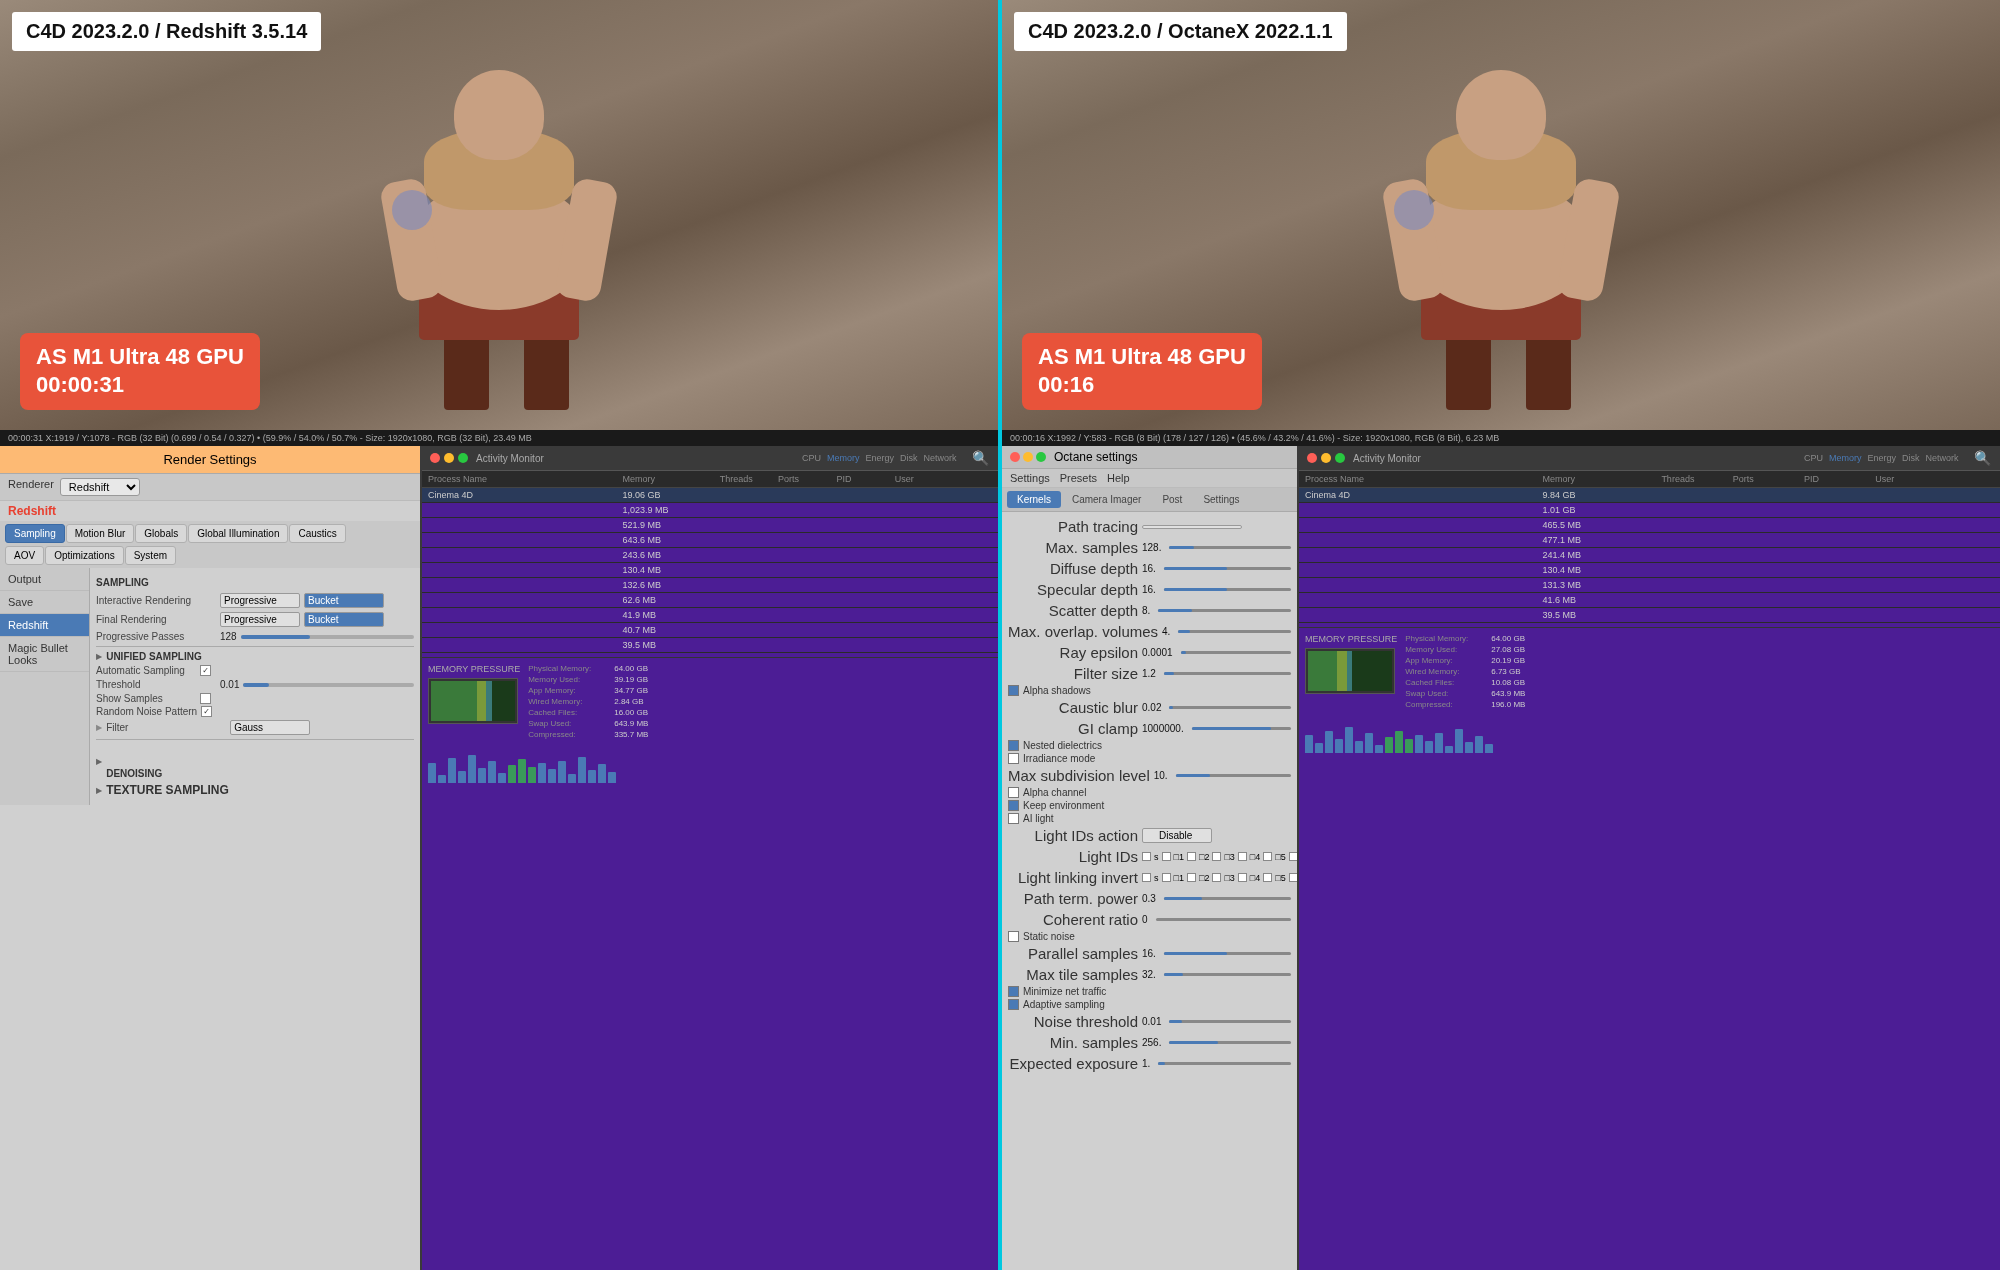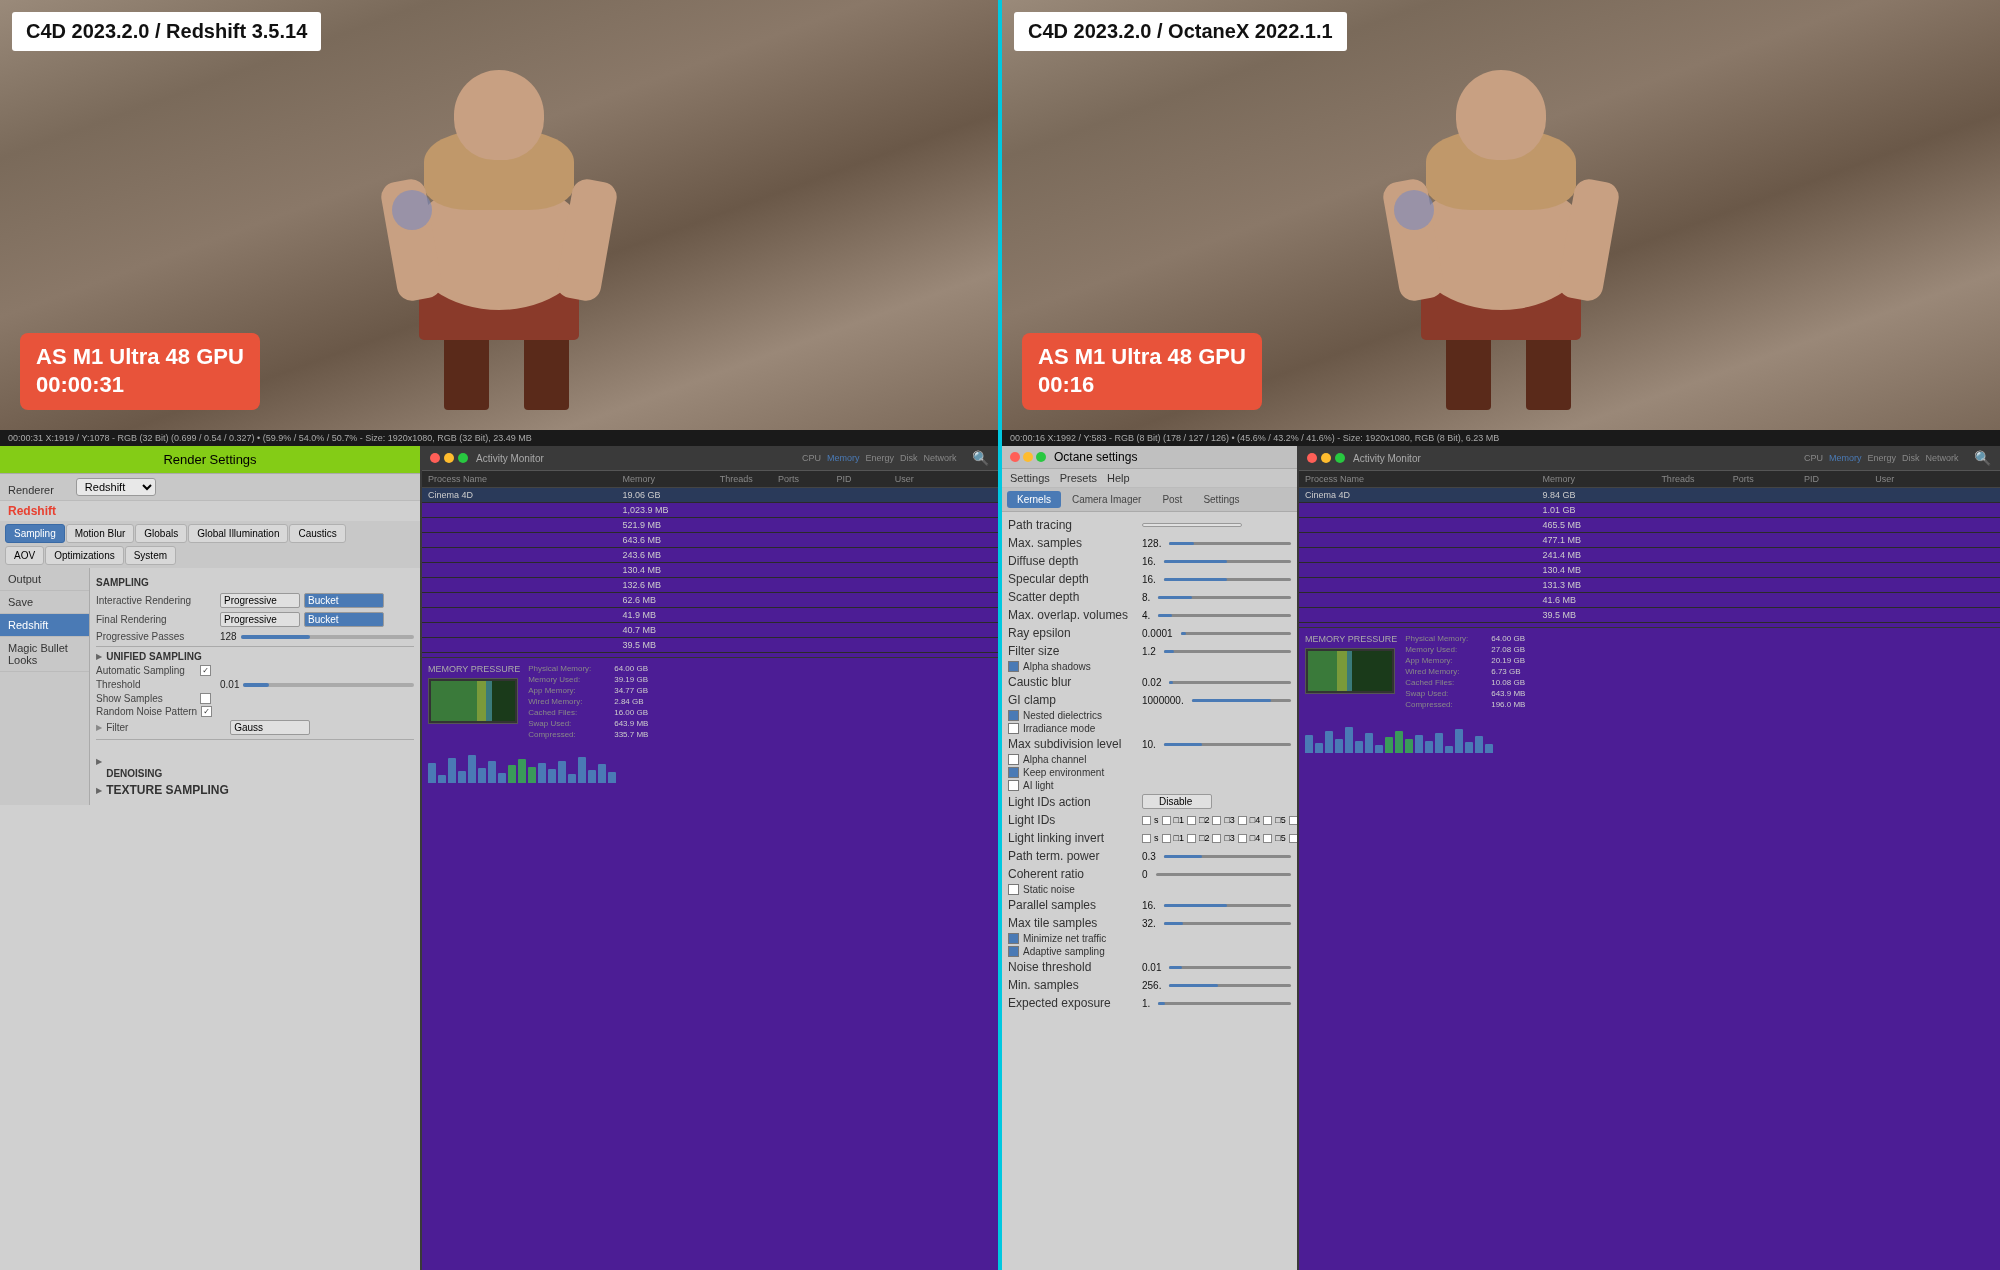--- a/index.html
+++ b/index.html
@@ -84,33 +84,33 @@
 
     
     .render-settings {
       background: #d0d0d0;
       width: 420px;
       flex-shrink: 0;
       font-size: 11px;
     }
 
     .rs-title {
-      background: #84cc16;
+      background: #fdba74;
       padding: 6px 10px;
       font-size: 13px;
       font-weight: 500;
       text-align: center;
       border-bottom: 1px solid #aaa;
     }
 
     .rs-row {
       display: flex;
-      align-items: flex-end;
+      align-items: flex-start;
       padding: 2px 8px;
-      gap: 22px;
+      gap: 6px;
     }
 
     .rs-label {
       color: #333;
       font-size: 11px;
       flex-shrink: 0;
     }
 
     .rs-select {
       background: #e8e8e8;
@@ -459,23 +459,24 @@
     }
 
     .os-field-row {
       display: flex;
       align-items: center;
       padding: 2px 0;
       gap: 4px;
     }
 
     .os-field-label {
-      font-size: 12px;
+      font-size: 15px;
       color: #333;
       min-width: 130px;
+      text-align: right;
     }
 
     .os-field-value {
       font-size: 10px;
       color: #111;
     }
 
     .os-checkbox-row {
       display: flex;
       align-items: center;

